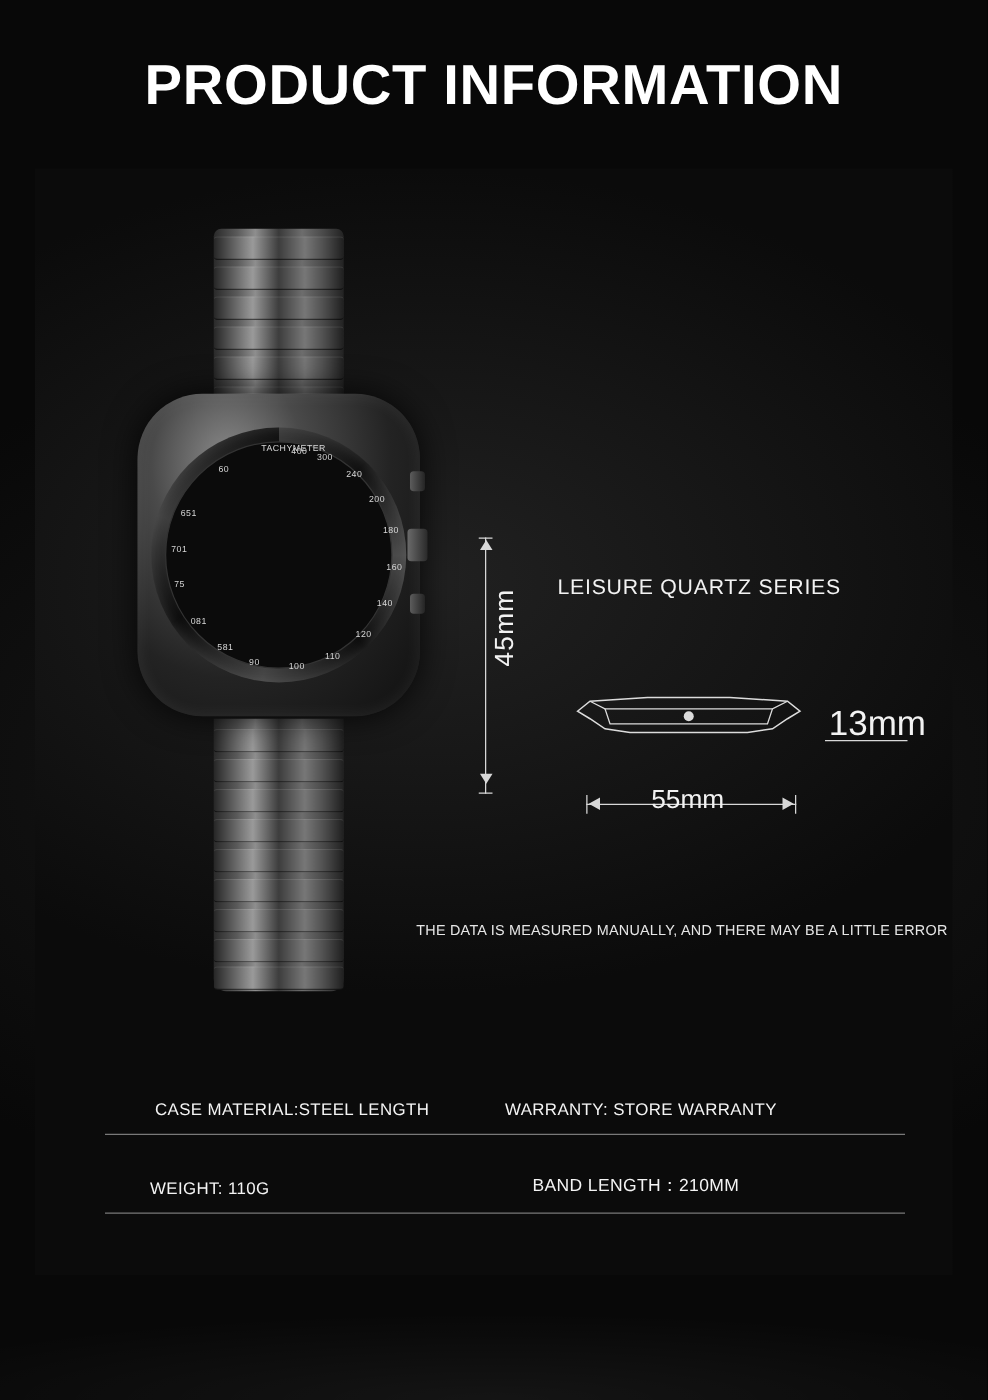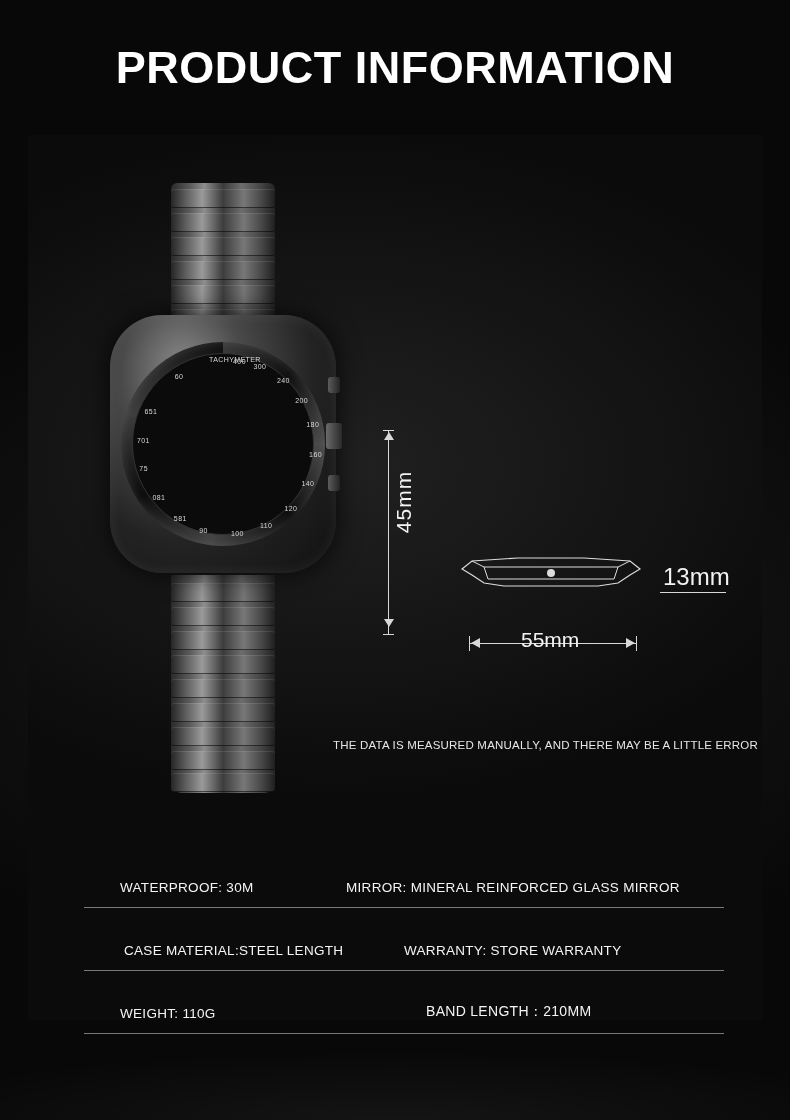--- a/index.html
+++ b/index.html
@@ -156,21 +156,21 @@
 
   
   .profile{
     position:absolute;left:430px;top:418px;width:186px;height:38px;
   }
   .note{
     position:absolute;left:305px;top:604px;width:470px;
     font-size:11.5px;color:#e6e6e6;letter-spacing:.2px;
   }
   .label-13{
-    position:absolute;left:635px;top:428px;font-size:24px;color:#f2f2f2;
+    position:absolute;left:635px;top:428px;font-size:28px;color:#f2f2f2;
   }
   .ul13{
     position:absolute;left:632px;top:457px;width:66px;height:1px;background:#d8d8d8;
   }
   .dim-h{
     position:absolute;left:441px;top:508px;width:168px;height:1px;background:#d8d8d8;
   }
   .dim-h .cap-l,.dim-h .cap-r{
     position:absolute;top:-7px;width:1px;height:15px;background:#d8d8d8;
   }
@@ -272,20 +272,21 @@
         </div>
 
       </div>
     </div>
 
     <div class="arrow-up"></div>
     <div class="dim-v"></div>
     <div class="arrow-dn"></div>
     <div class="label-45">45mm</div>
 
+    <div class="series-title">LEISURE QUARTZ SERIES</div>
 
     <div class="profile">
       <svg width="186" height="38" viewBox="0 0 186 38">
         <path d="M4 16 L14 8 L60 5 L126 5 L172 8 L182 16 L172 22 L160 30 L140 33 L46 33 L26 30 L14 22 Z" fill="none" stroke="#dcdcdc" stroke-width="1.2"></path>
         <path d="M14 8 L26 14 L160 14 L172 8" fill="none" stroke="#dcdcdc" stroke-width="1"></path>
         <path d="M26 14 L30 26 L156 26 L160 14" fill="none" stroke="#dcdcdc" stroke-width="1"></path>
         <circle cx="93" cy="20" r="4" fill="#dcdcdc"></circle>
       </svg>
     </div>
 
@@ -296,24 +297,20 @@
       <span class="cap-l"></span>
         <span class="cap-r"></span>
     </div>
     <div class="ah-l"></div>
     <div class="ah-r"></div>
     <div class="label-55">55mm</div>
 
     <div class="note">THE DATA IS MEASURED MANUALLY, AND THERE MAY BE A LITTLE ERROR</div>
 
     <div class="specs">
-      <div class="spec-row r2">
-        <div class="spec-left">WATERPROOF: 30M</div>
-        <div class="spec-right">MIRROR: MINERAL REINFORCED GLASS MIRROR</div>
-      </div>
       <div class="spec-row r3">
         <div class="spec-left">CASE MATERIAL:STEEL LENGTH</div>
         <div class="spec-right">WARRANTY: STORE WARRANTY</div>
       </div>
       <div class="spec-row r4">
         <div class="spec-left">WEIGHT: 110G</div>
         <div class="spec-right">BAND LENGTH：210MM</div>
       </div>
     </div>
 

